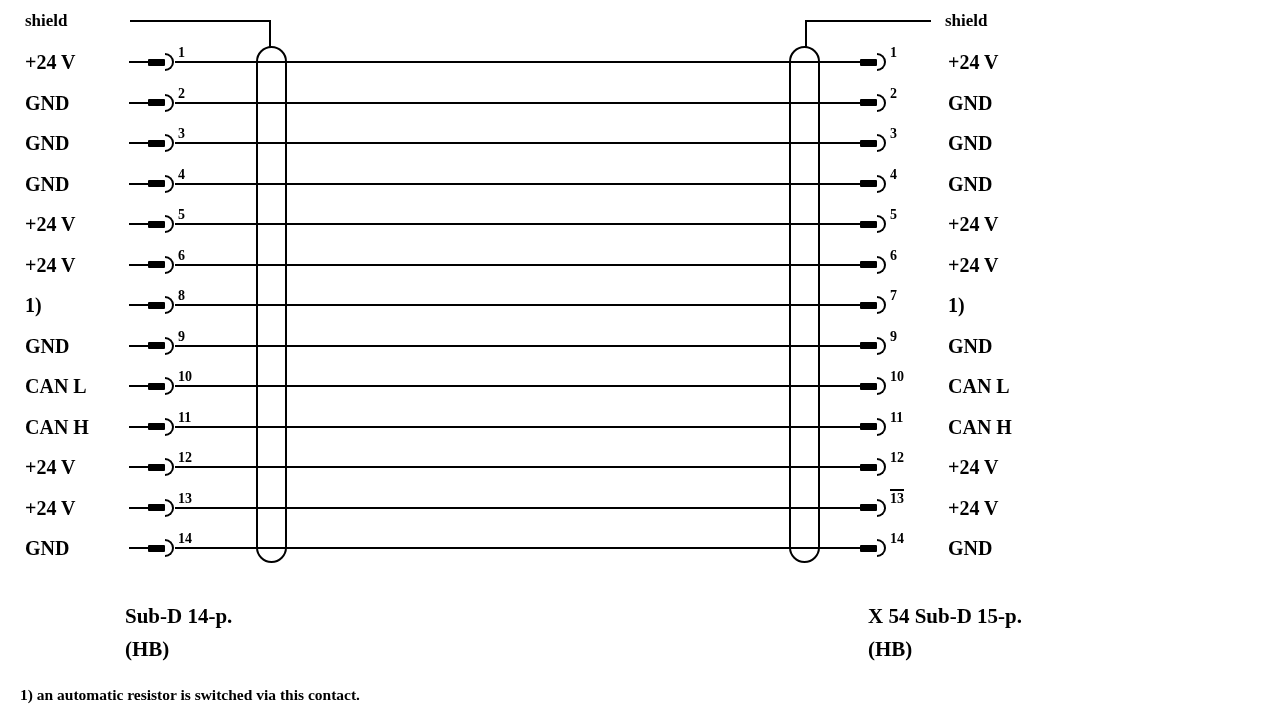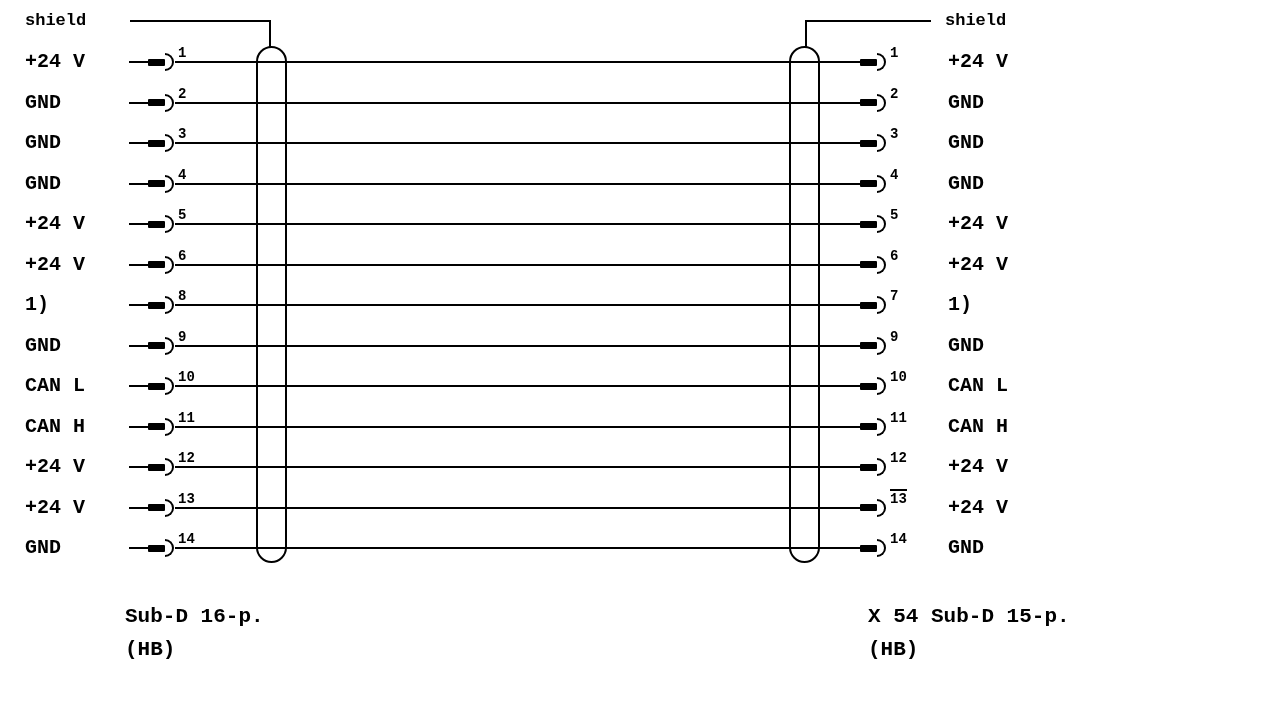--- a/index.html
+++ b/index.html
@@ -2,21 +2,21 @@
 <html style="--line: #000000; --bg: #ffffff; --text: #000000;"><head>
 <meta charset="utf-8">
 <style>
   * { box-sizing: border-box; }
   html, body { margin: 0; padding: 0; background: #fff; }
   .canvas {
     position: relative;
     width: 1084px;
     height: 714px;
     background: var(--bg, #ffffff);
-    font-family: Liberation Mono, monospace;
+    font-family: Liberation Serif, serif;
     font-weight: 700;
     color: var(--text, #000000);
     overflow: hidden;
   }
 
   
   .row { position: absolute; left: 0; width: 100%; height: 0; }
   .row > * { position: absolute; }
   .h-line { background: var(--line, #000); height: 2px; top: -1px; }
   .lead-left { left: 129px; width: 19px; }
@@ -235,18 +235,19 @@
     <span class="pinrect right"></span>
     <span class="pinarc right"></span>
     <span class="pinnum right">14</span>
     <span class="siglabel right">GND</span>
   </div>
     </div>
 
   <div class="capsule left"></div>
   <div class="capsule right"></div>
 
-  <div class="connector-label lconn-name">Sub-D 16-p.</div>
+  <div class="connector-label lconn-name">Sub-D 14-p.</div>
   <div class="connector-label lconn-sub">(HB)</div>
   <div class="connector-label rconn-name">X 54 Sub-D 15-p.</div>
   <div class="connector-label rconn-sub">(HB)</div>
 
+  <div class="footnote">1) an automatic resistor is switched via this contact.</div>
 </div>
 
 </body></html>

